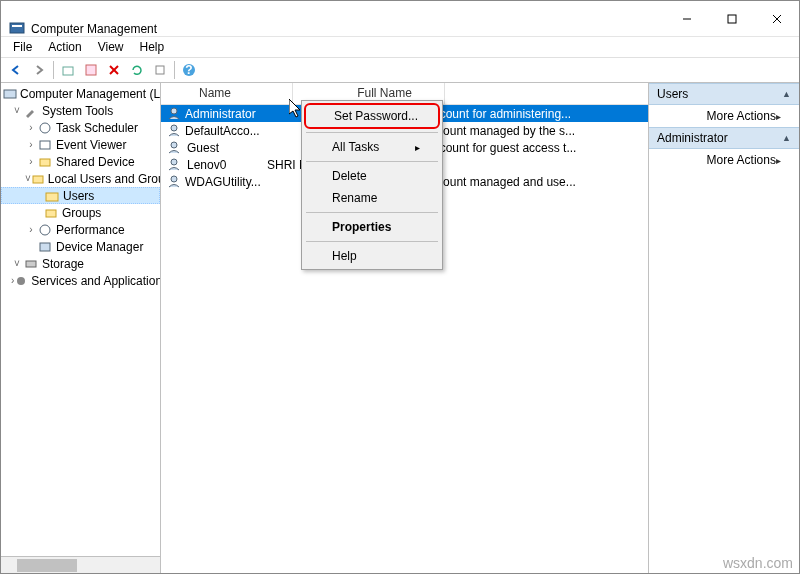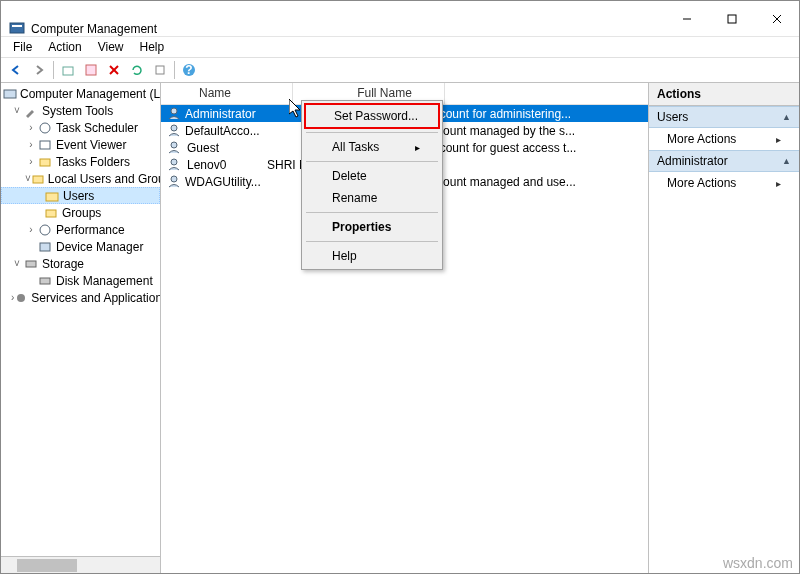--- a/index.html
+++ b/index.html
@@ -44,30 +44,30 @@
 .cell { padding: 0 6px; overflow: hidden; text-overflow: ellipsis; white-space: nowrap; }
 .cell.name { width: 100px; display: flex; align-items: center; }
 .cell.fullname { width: 120px; }
 .cell.desc { flex: 1; }
 .user-icon { width: 16px; height: 16px; margin-right: 4px; display: inline-flex; }
 
 .actions-pane { width: 150px; display: flex; flex-direction: column; }
 .actions-header { background: #f0f0f0; padding: 4px 8px; font-weight: 600; border-bottom: 1px solid #c0c0c0; }
 .actions-section { background: #d6e5f3; padding: 3px 8px; border: 1px solid #b3cee5; border-left: none; border-right: none; display: flex; align-items: center; justify-content: space-between; }
 .chev-up { font-size: 9px; color: #456; }
-.actions-link { padding: 4px 18px; cursor: default; display: flex; justify-content: space-between; align-items: center; }
+.actions-link { padding: 4px 18px; cursor: default; display: flex; justify-content: flex-end; align-items: center; }
 .arrow-right { font-size: 10px; color: #333; }
 
 
 .hscroll { height: 17px; border-top: 1px solid #c0c0c0; background: #f0f0f0; display: flex; align-items: center; }
 .hscroll .thumb { width: 60px; height: 13px; background: #c1c1c1; margin-left: 16px; }
 
 
 .context-menu { position: absolute; background: #f0f0f0; border: 1px solid #a0a0a0; box-shadow: 2px 2px 4px rgba(0,0,0,0.25); z-index: 100; min-width: 130px; padding: 2px; }
-.ctx-item { padding: 4px 20px 4px 28px; cursor: default; position: relative; display:flex; justify-content:space-between; align-items:center; }
+.ctx-item { padding: 4px 20px 4px 28px; cursor: default; position: relative; display:flex; justify-content:space-between; align-items:center;border-radius:6px; }
 .ctx-item.bold { font-weight: 600; }
 .ctx-sep { height: 1px; background: #c0c0c0; margin: 3px 2px; }
 .ctx-highlight { border: 2px solid #e00; }
 .ctx-sub { font-size:10px; margin-left:12px; }
 
 
 .cursor-ptr { position: absolute; z-index: 200; pointer-events: none; }
 
 .watermark { position: absolute; right: 6px; bottom: 2px; font-size: 14px; color: #aaa; }
 </style>
@@ -197,21 +197,21 @@
             </span>
           <span>Event Viewer</span>
         </div>
         <div class="tree-row" style="padding-left:24px">
           <span class="twisty">›</span>
           <span class="tree-icon">
               <svg width="14" height="14">
                 <rect x="2" y="4" width="10" height="7" fill="#ffe79c" stroke="#c9a227"></rect>
               </svg>
             </span>
-          <span>Tasks Folders</span>
+          <span>Shared Device</span>
         </div>
         <div class="tree-row" style="padding-left:24px">
           <span class="twisty">˅</span>
           <span class="tree-icon">
               <svg width="14" height="14">
                 <rect x="2" y="4" width="10" height="7" fill="#ffe79c" stroke="#c9a227"></rect>
               </svg>
             </span>
           <span>Local Users and Groups</span>
         </div>
@@ -249,28 +249,20 @@
           <span>Device Manager</span>
         </div>
         <div class="tree-row" style="padding-left:10px">
           <span class="twisty">˅</span>
           <span class="tree-icon">
               <svg width="14" height="14">
                 <rect x="2" y="4" width="10" height="6" fill="#ccc" stroke="#666"></rect>
               </svg>
             </span>
           <span>Storage</span>
-        </div>
-        <div class="tree-row" style="padding-left:36px">
-          <span class="tree-icon">
-              <svg width="14" height="14">
-                <rect x="2" y="4" width="10" height="6" fill="#ccc" stroke="#666"></rect>
-              </svg>
-            </span>
-          <span>Disk Management</span>
         </div>
         <div class="tree-row" style="padding-left:10px">
           <span class="twisty">›</span>
           <span class="tree-icon">
               <svg width="14" height="14">
                 <circle cx="7" cy="7" r="4" fill="#888"></circle>
               </svg>
             </span>
           <span>Services and Applications</span>
         </div>
@@ -348,21 +340,20 @@
               </span>
               <span>WDAGUtility...</span>
             </div>
             <div class="cell fullname"></div>
             <div class="cell desc">A user account managed and use...</div>
           </div>
         </div>
     </div>
 
     <div class="actions-pane">
-      <div class="actions-header">Actions</div>
       <div class="actions-section">
         <span>Users</span>
         <span class="chev-up">▲</span>
       </div>
       <div class="actions-link">
         <span>More Actions</span>
         <span class="arrow-right">▸</span>
       </div>
       <div class="actions-section">
         <span>Administrator</span>

